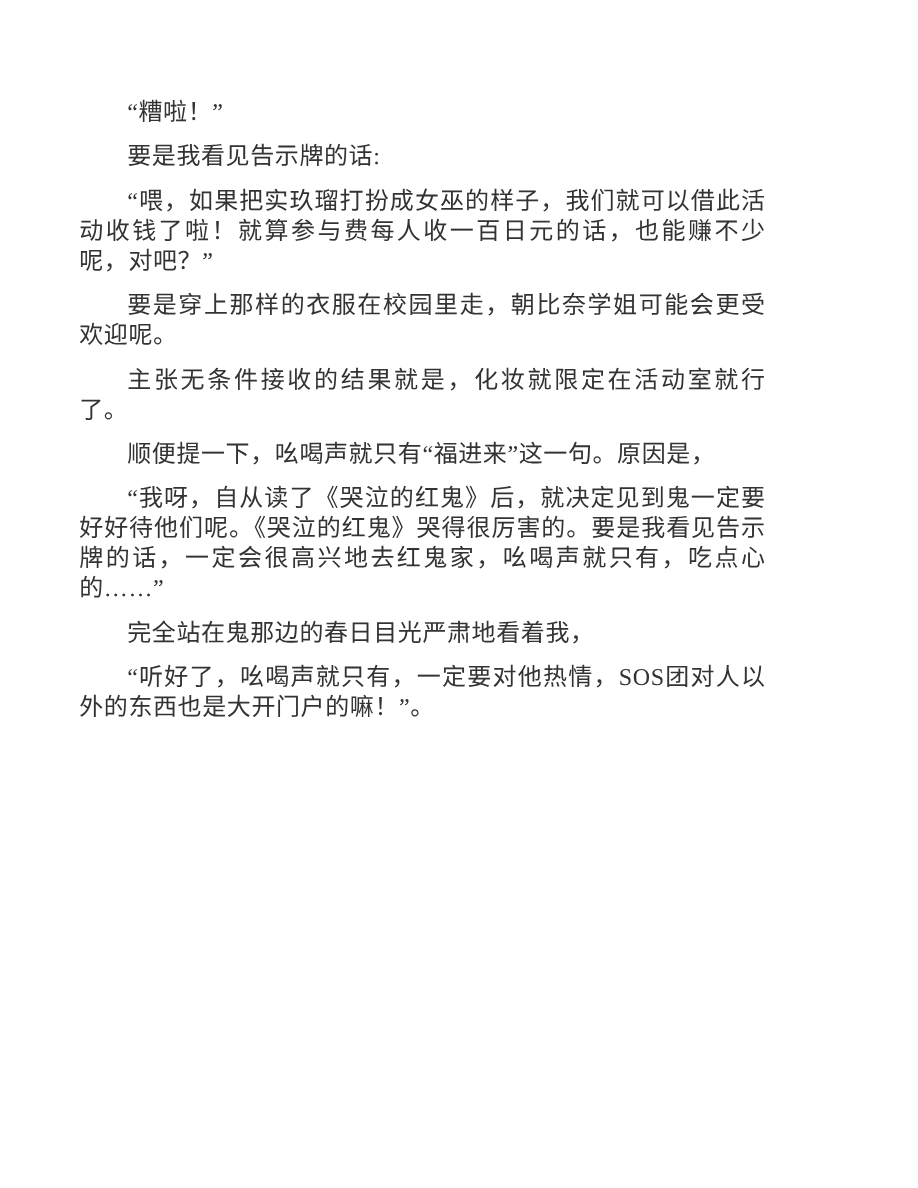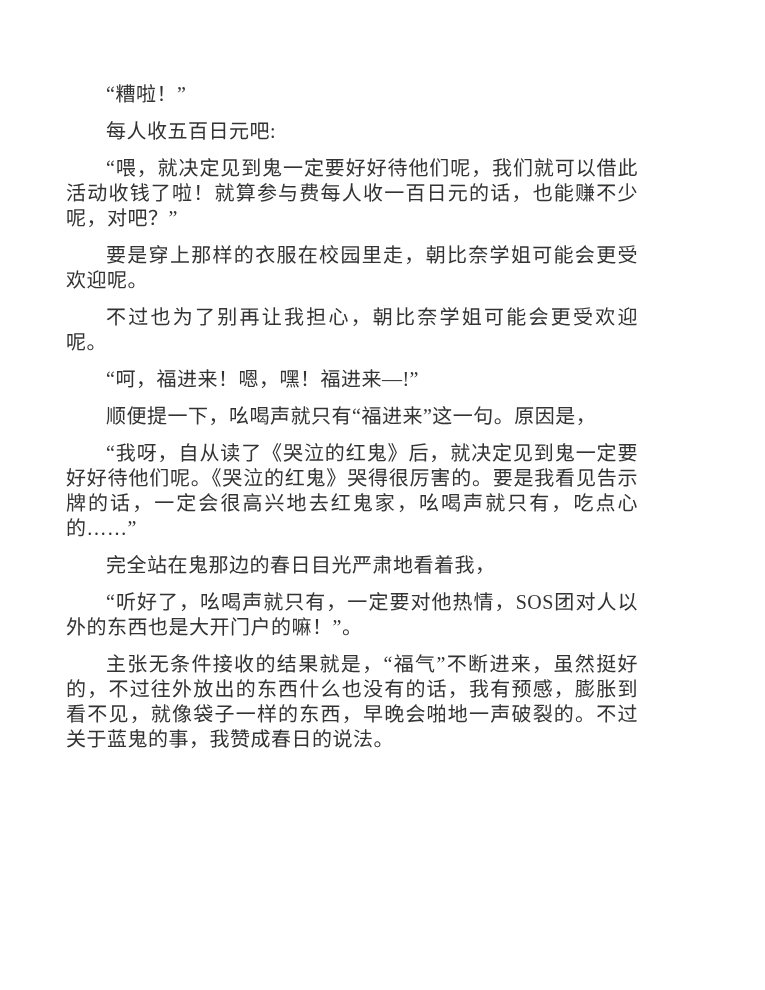--- a/index.html
+++ b/index.html
@@ -29,23 +29,21 @@
     text-indent: 2em;
     letter-spacing: 0.5px;
     word-break: break-all;
   }
 </style>
 </head>
 <body>
 
 <div class="page">
   <p class="para">“糟啦！”</p>
-  <p class="para">每人收五百日元吧:</p>
-  <p class="para">“喂，就决定见到鬼一定要好好待他们呢，我们就可以借此活动收钱了啦！就算参与费每人收一百日元的话，也能赚不少呢，对吧？”</p>
+  <p class="para">要是我看见告示牌的话:</p>
+  <p class="para">“喂，如果把实玖瑠打扮成女巫的样子，我们就可以借此活动收钱了啦！就算参与费每人收一百日元的话，也能赚不少呢，对吧？”</p>
   <p class="para">要是穿上那样的衣服在校园里走，朝比奈学姐可能会更受欢迎呢。</p>
-  <p class="para">不过也为了别再让我担心，朝比奈学姐可能会更受欢迎呢。</p>
-  <p class="para">“呵，福进来！嗯，嘿！福进来—!”</p>
+  <p class="para">主张无条件接收的结果就是，化妆就限定在活动室就行了。</p>
   <p class="para">顺便提一下，吆喝声就只有“福进来”这一句。原因是，</p>
   <p class="para">“我呀，自从读了《哭泣的红鬼》后，就决定见到鬼一定要好好待他们呢。《哭泣的红鬼》哭得很厉害的。要是我看见告示牌的话，一定会很高兴地去红鬼家，吆喝声就只有，吃点心的……”</p>
   <p class="para">完全站在鬼那边的春日目光严肃地看着我，</p>
   <p class="para">“听好了，吆喝声就只有，一定要对他热情，SOS团对人以外的东西也是大开门户的嘛！”。</p>
-  <p class="para">主张无条件接收的结果就是，“福气”不断进来，虽然挺好的，不过往外放出的东西什么也没有的话，我有预感，膨胀到看不见，就像袋子一样的东西，早晚会啪地一声破裂的。不过关于蓝鬼的事，我赞成春日的说法。</p>
 </div>
 
 </body></html>

